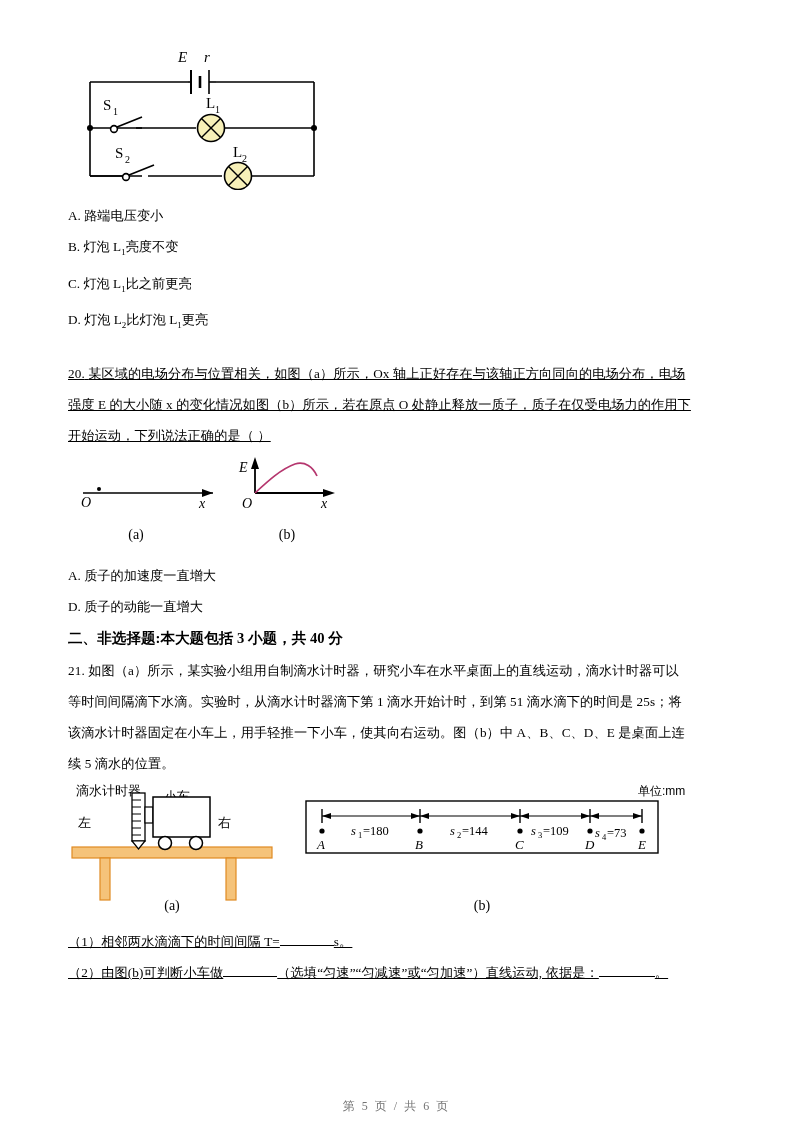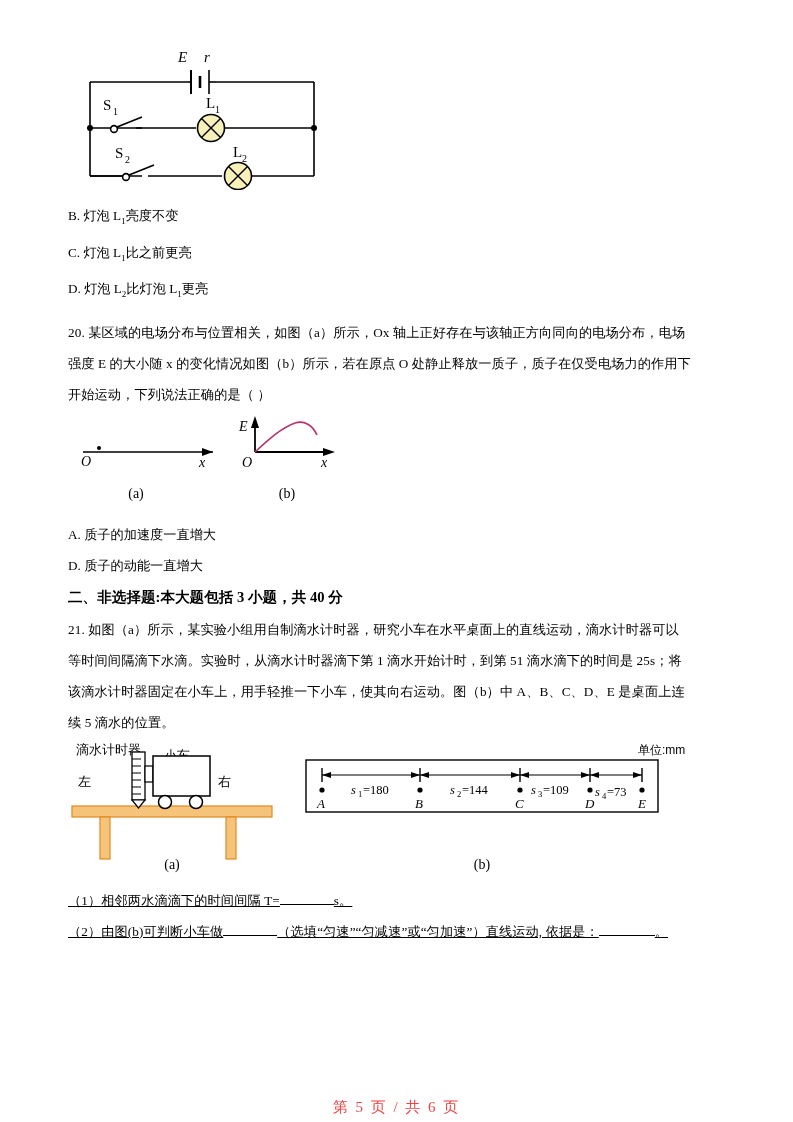--- a/index.html
+++ b/index.html
@@ -73,24 +73,24 @@
     height: 135px;
   }
 
   
   .footer {
     position: absolute;
     left: 0;
     top: 1098px;
     width: 793px;
     text-align: center;
-    font-size: 15px;
+    font-size: 12px;
     font-family: "Liberation Serif", serif;
     letter-spacing: 2px;
-    color: #ef4444;
+    color: #737373;
   }
   svg { display: block; }
 </style>
 </head>
 <body>
 
 <div class="page">
   <div class="content">
 
     <div class="fig-circuit">
@@ -136,34 +136,38 @@
         <text x="49" y="123" font-family="Liberation Serif, serif" font-size="10">2</text>
         <text x="130" y="68" font-family="Liberation Serif, serif" font-size="15">L</text>
         <text x="139" y="73" font-family="Liberation Serif, serif" font-size="10">1</text>
         <text x="157" y="117" font-family="Liberation Serif, serif" font-size="15">L</text>
         <text x="166" y="122" font-family="Liberation Serif, serif" font-size="10">2</text>
       </svg>
     </div>
 
     <div style="margin-top:10px;">
       <div class="opt">
+        <span>A.</span>
+        <span>路端电压变小</span>
+      </div>
+      <div class="opt">
         <span>B.</span>
         <span>灯泡 L</span><span class="sub">1</span><span>亮度不变</span>
       </div>
       <div class="opt">
         <span>C.</span>
         <span>灯泡 L</span><span class="sub">1</span><span>比之前更亮</span>
       </div>
       <div class="opt">
         <span>D.</span>
         <span>灯泡 L</span><span class="sub">2</span><span>比灯泡 L</span><span class="sub">1</span><span>更亮</span>
       </div>
     </div>
 
-    <div style="margin-top:7px;">
+    <div style="margin-top:17px;text-decoration:underline;">
       <div class="q-text">
         <span>20.</span>
         <span>某区域的电场分布与位置相关，如图（a）所示，Ox 轴上正好存在与该轴正方向同向的电场分布，电场</span>
       </div>
       <div class="q-text">强度 E 的大小随 x 的变化情况如图（b）所示，若在原点 O 处静止释放一质子，质子在仅受电场力的作用下</div>
       <div class="q-text">开始运动，下列说法正确的是（      ）</div>
     </div>
 
     <div class="fig-field">
       <svg width="270" height="95" viewBox="0 0 270 95">

